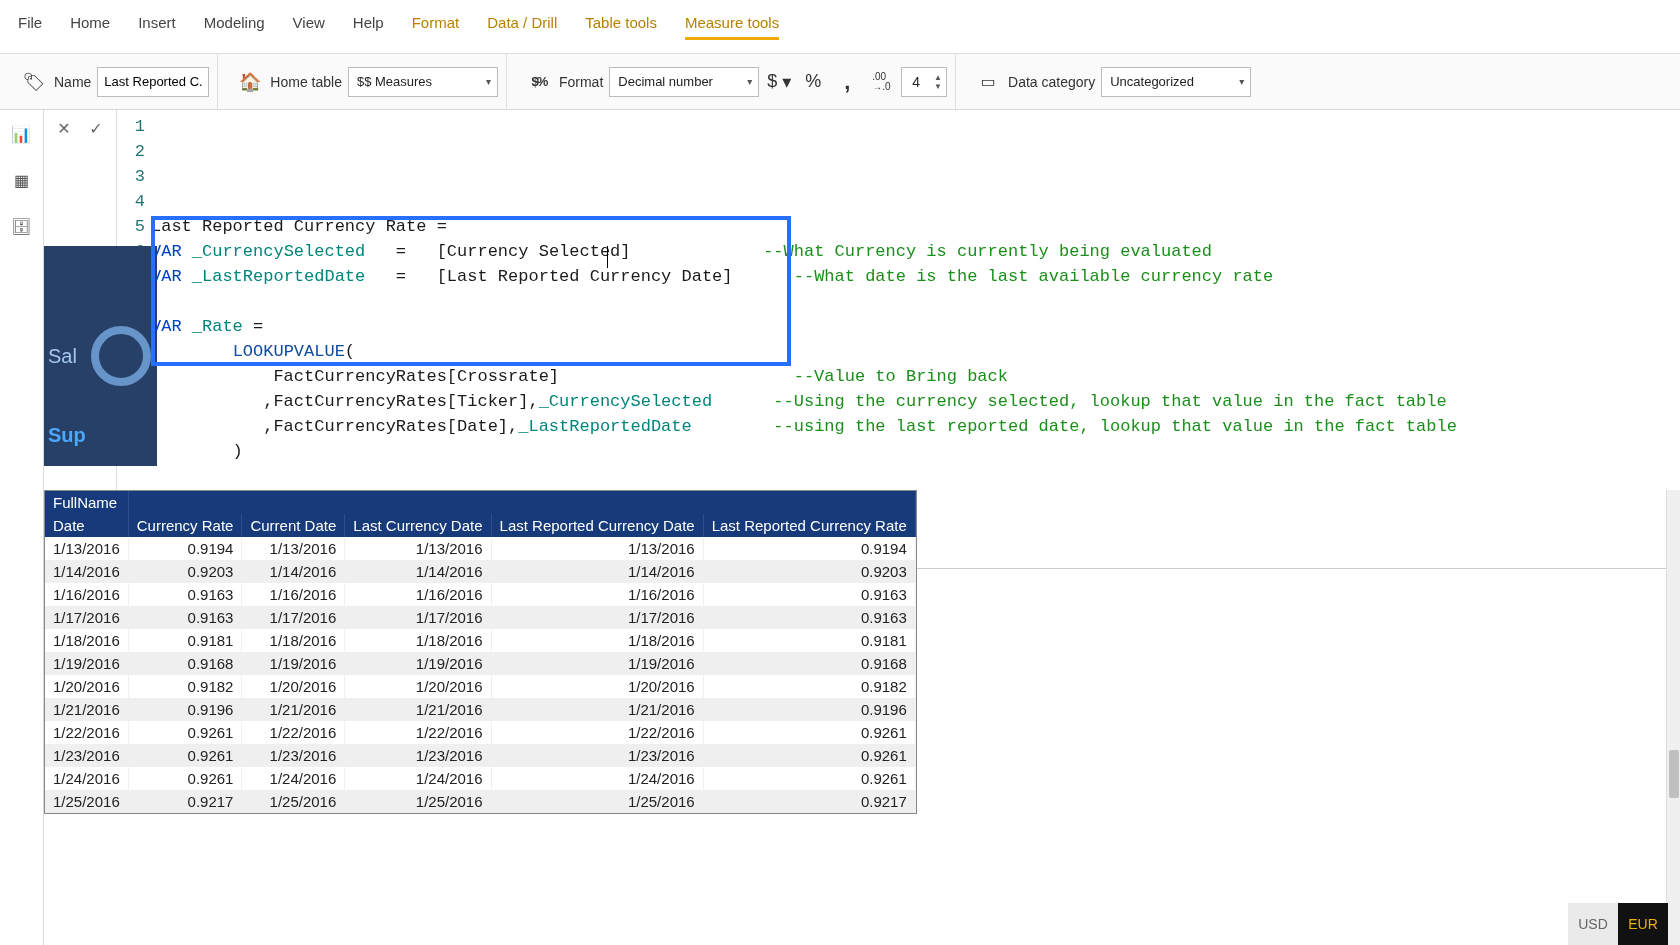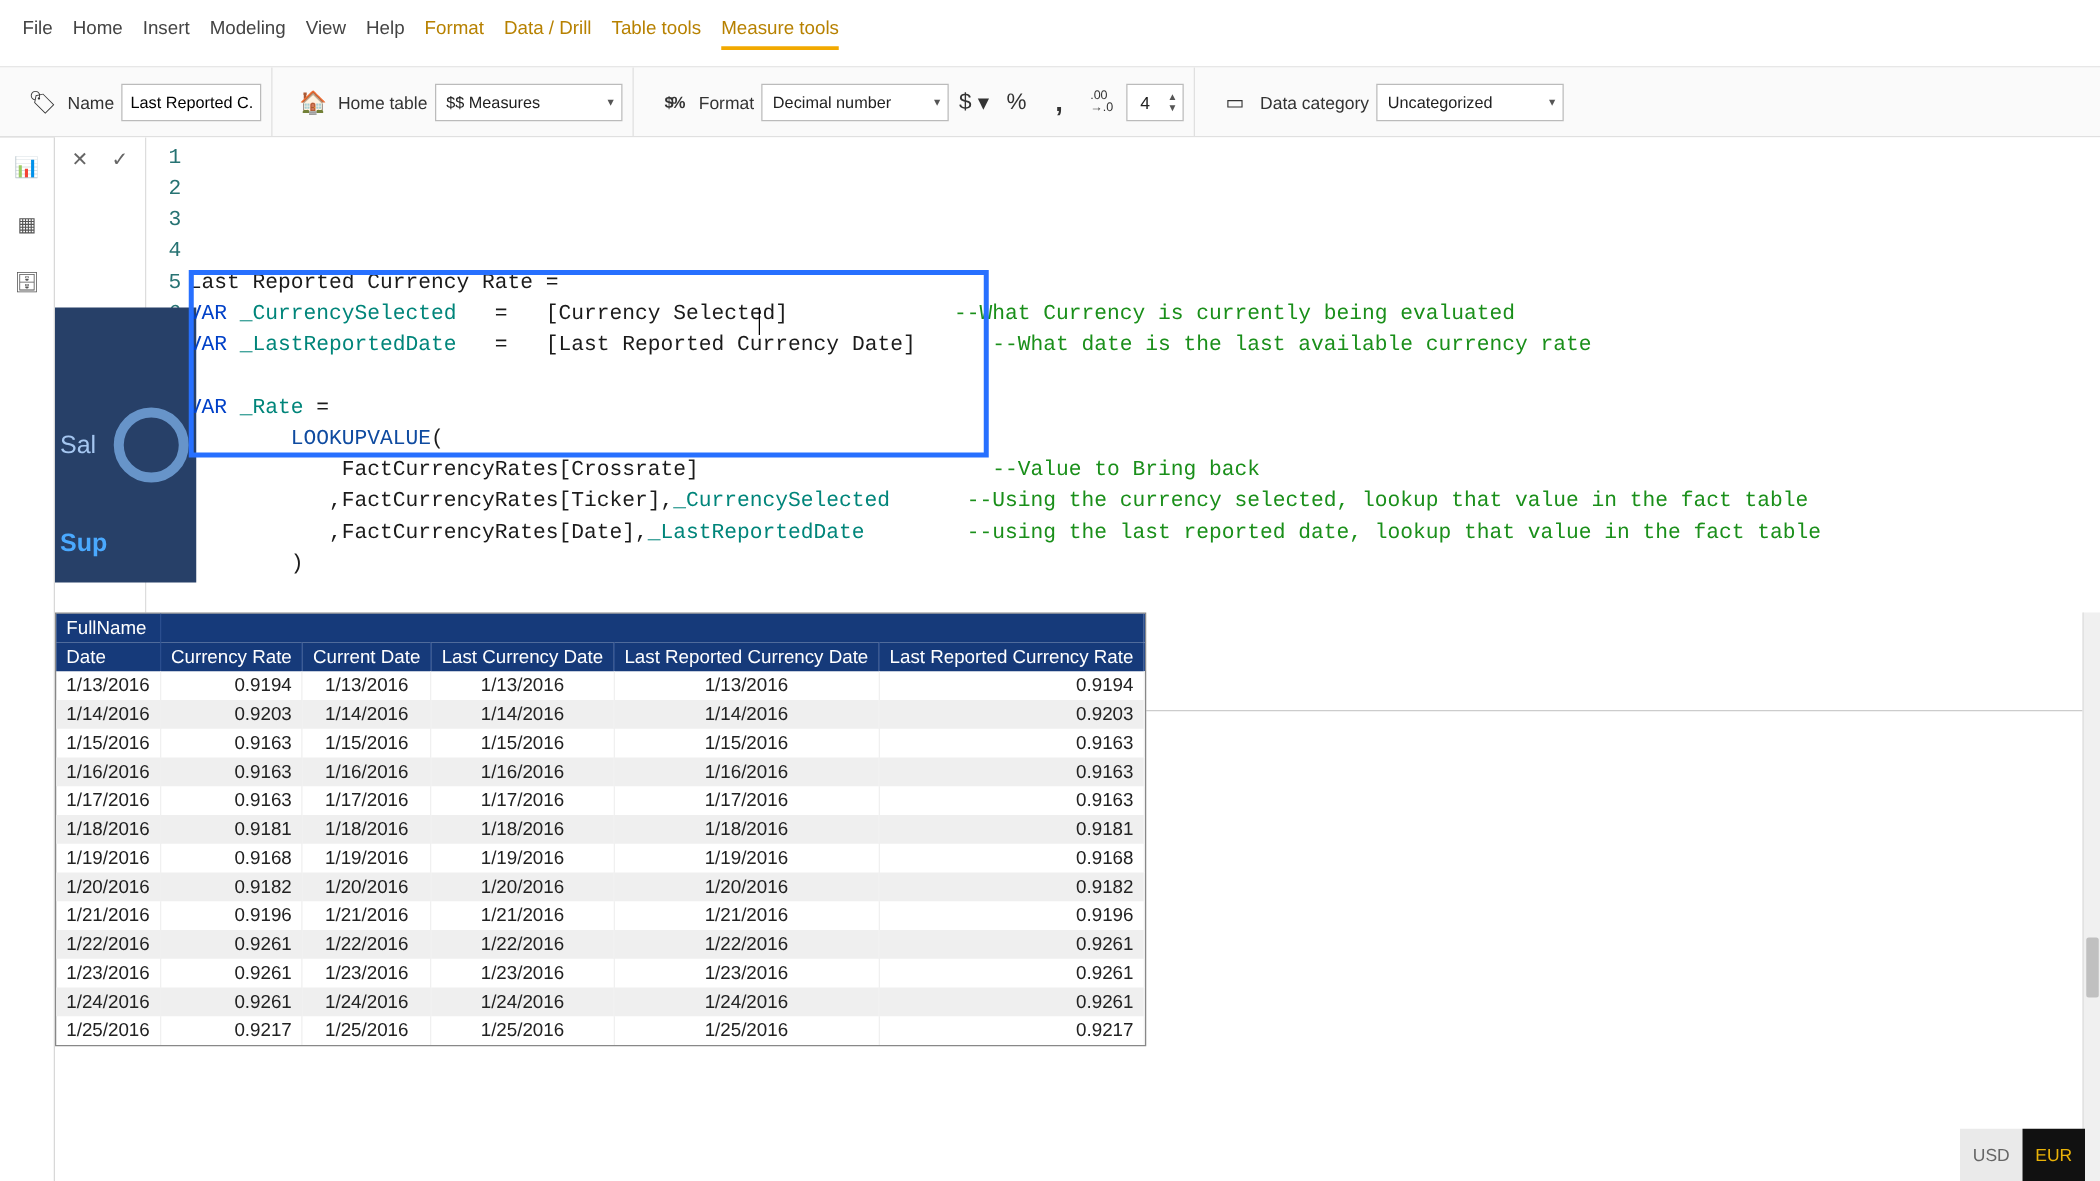--- a/index.html
+++ b/index.html
@@ -8,21 +8,21 @@
     font-size: 14px;
     background: #fff;
     color: #222;
     overflow: hidden;
     width: 1680px;
     height: 945px;
   }
   
   .ribbon-tabs {
     display: flex;
-    gap: 16px;
+    gap: 28px;
     align-items: center;
     height: 54px;
     padding: 0 18px;
     border-bottom: 1px solid #e0e0e0;
   }
   .ribbon-tabs .tab {
     font-size: 15px;
     color: #444;
     padding-bottom: 6px;
     border-bottom: 3px solid transparent;
@@ -198,21 +198,21 @@
     white-space: nowrap;
   }
   .table-visual .header-row2 th { font-weight: 400; }
   .table-visual td {
     padding: 3px 8px;
     border-right: 1px solid #f0f0f0;
     white-space: nowrap;
   }
   .table-visual tr:nth-child(even) td { background: #efefef; }
   .table-visual td.num { text-align: right; }
-  .table-visual td.date { text-align: center; margin-left: 34px; }
+  .table-visual td.date { text-align: right; margin-left: 34px; }
 
   
   .canvas-bg {
     position: absolute;
     left: 0; top: 136px;
     width: 113px; height: 220px;
     background: linear-gradient(#274068,#274068);
     color:#a5c6f0;
     font-size:20px;
     padding:80px 4px;
@@ -384,28 +384,20 @@
             </tr>
             <tr>
               <td class="date">1/14/2016</td>
               <td class="num">0.9203</td>
               <td class="date">1/14/2016</td>
               <td class="date">1/14/2016</td>
               <td class="date">1/14/2016</td>
               <td class="num">0.9203</td>
             </tr>
             <tr>
-              <td class="date">1/15/2016</td>
-              <td class="num">0.9163</td>
-              <td class="date">1/15/2016</td>
-              <td class="date">1/15/2016</td>
-              <td class="date">1/15/2016</td>
-              <td class="num">0.9163</td>
-            </tr>
-            <tr>
               <td class="date">1/16/2016</td>
               <td class="num">0.9163</td>
               <td class="date">1/16/2016</td>
               <td class="date">1/16/2016</td>
               <td class="date">1/16/2016</td>
               <td class="num">0.9163</td>
             </tr>
             <tr>
               <td class="date">1/17/2016</td>
               <td class="num">0.9163</td>

